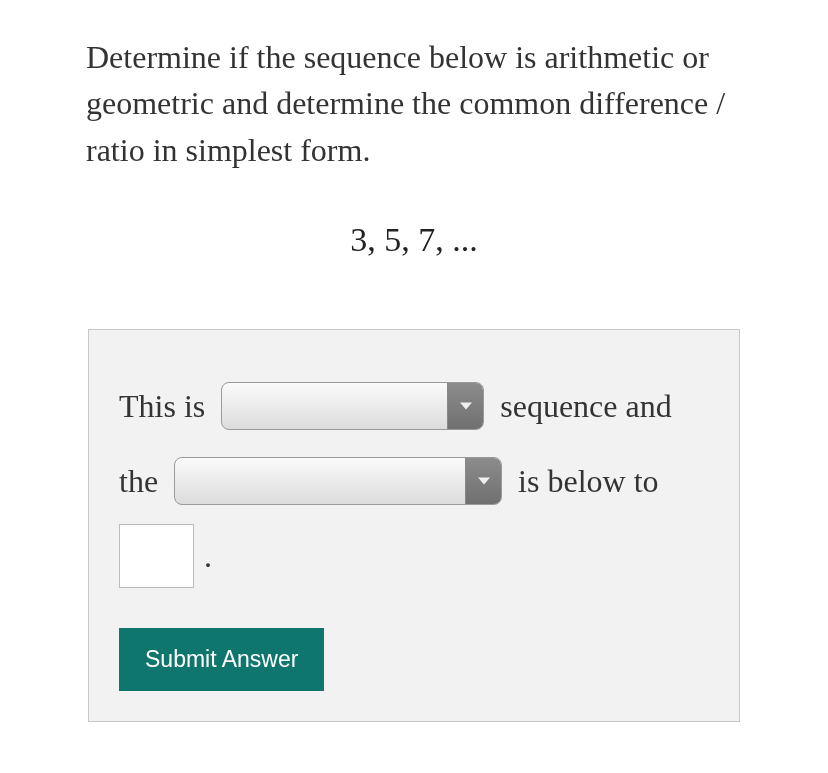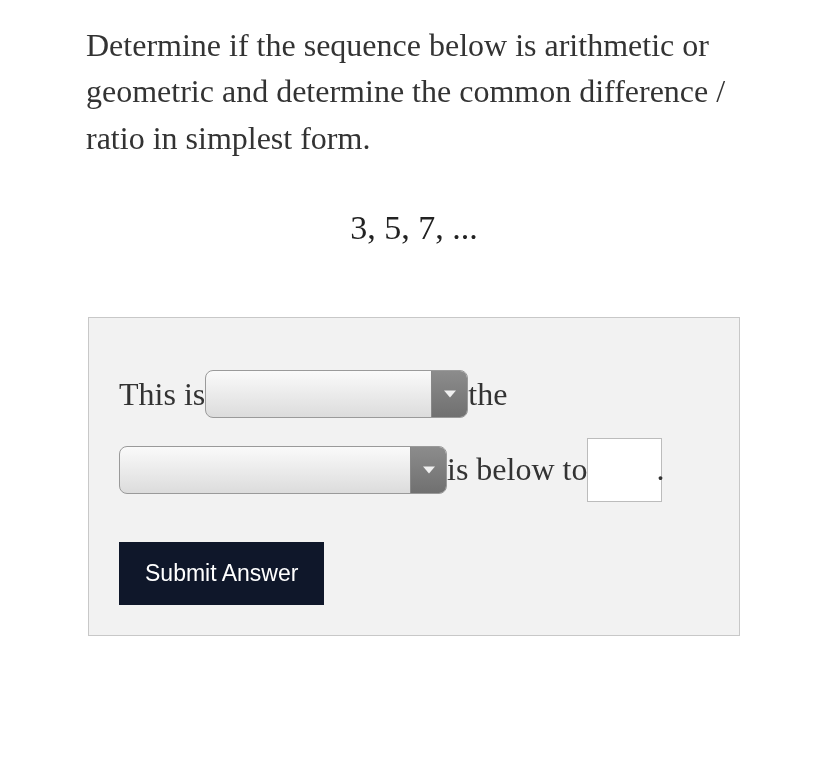--- a/index.html
+++ b/index.html
@@ -19,21 +19,21 @@
     .card {
       background: #ffffff;
       width: 828px;
       height: 773px;
       padding: 0;
       box-shadow: 0 0 8px rgba(0,0,0,0.15);
       position: relative;
       overflow: hidden;
     }
     .card-inner {
-      padding: 4px 30px;
+      padding: 16px 30px;
       border-radius: 20px;
     }
     .question-text {
       font-size: 32px;
       color: #333;
       line-height: 1.45;
       padding: 18px 56px 0 56px;
     }
     .sequence-display {
       font-size: 34px;
@@ -49,21 +49,21 @@
       background: #f2f2f2;
       padding: 45px 30px 30px 30px;
     }
     .prose-line {
       font-size: 32px;
       color: #333;
       line-height: 1.95;
       display: flex;
       flex-wrap: wrap;
       align-items: center;
-      gap: 12px 0;
+      gap: 12px 16px;
     }
     .inline-text {
       white-space: nowrap;
     }
     .dropdown {
       display: inline-flex;
       align-items: stretch;
       border: 1px solid #9a9a9a;
       border-radius: 8px;
       overflow: hidden;
@@ -100,21 +100,21 @@
       padding: 4px 8px;
       outline: none;
     }
     .period {
       font-size: 32px;
       color: #333;
       margin-left: -6px;
     }
     .submit-btn {
       margin-top: 40px;
-      background: #0f172a;
+      background: #0f766e;
       color: #ffffff;
       border: none;
       font-size: 23px;
       font-family: -apple-system, BlinkMacSystemFont, 'Segoe UI', Arial, sans-serif;
       font-weight: 400;
       padding: 18px 26px;
       cursor: pointer;
     }
   </style>
 </head>
@@ -134,20 +134,21 @@
 
         <span class="dropdown">
           <span class="dropdown-body"></span>
           <span class="dropdown-arrow">
             <svg viewBox="0 0 10 10">
                 <polygon points="0,2 10,2 5,8"></polygon>
               </svg>
           </span>
         </span>
 
+        <span class="inline-text">sequence and</span>
 
         <span class="inline-text">the</span>
 
         <span class="dropdown">
           <span class="dropdown-body dropdown-body-wide"></span>
           <span class="dropdown-arrow">
             <svg viewBox="0 0 10 10">
                 <polygon points="0,2 10,2 5,8"></polygon>
               </svg>
           </span>

